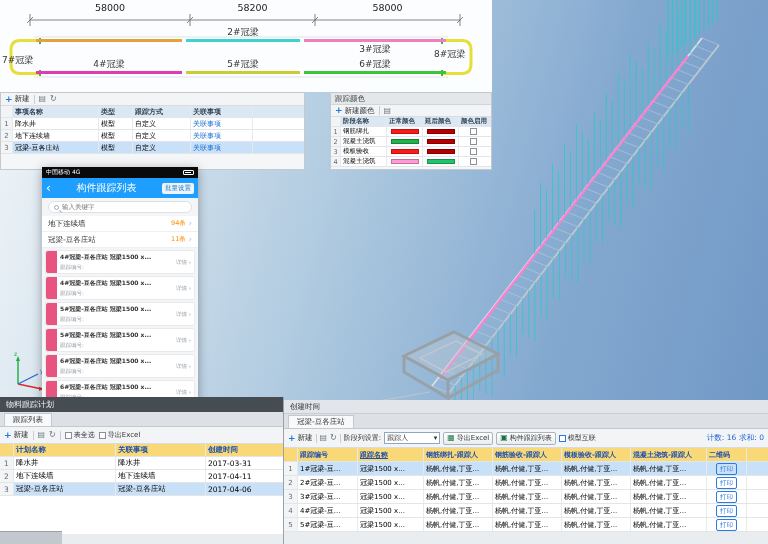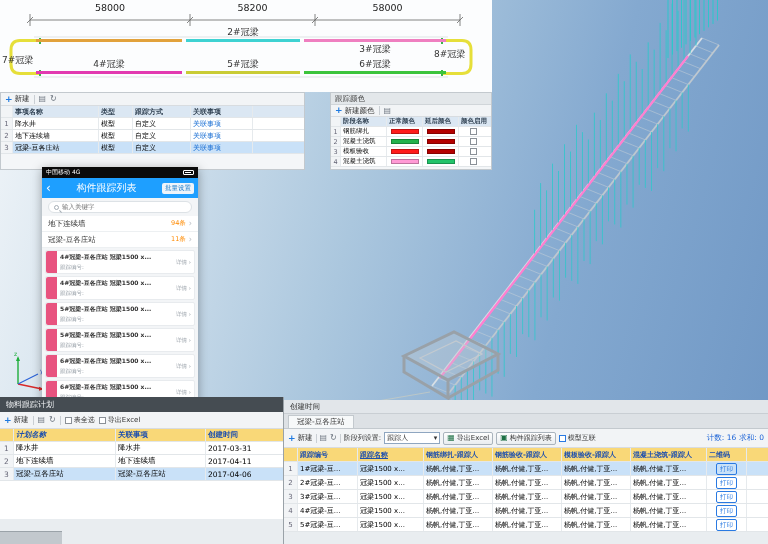--- a/index.html
+++ b/index.html
@@ -473,41 +473,44 @@
             <div class="p-item-sub">跟踪编号:</div>
           </div>
         <div class="p-more">详情 ›</div>
       </div>
     </div>
     <div class="p-bottom">一键刷新</div>
   </div>
 
   <div id="plan-window">
     <div class="win-title">物料跟踪计划</div>
+    <div class="tabstrip">
+      <span class="tab">跟踪列表</span>
+    </div>
     <div class="tb" style="height:17px;">
       <span class="tb-btn">
           <span class="plus">+</span>
           <span>新建</span>
         </span>
       <span class="vsep"></span>
       <span class="ico">▤</span>
       <span class="ico">↻</span>
       <span class="vsep"></span>
       <span class="chk-label">
           <span class="cb"></span>
           <span>表全选</span>
         </span>
       <span class="chk-label">
           <span class="cb"></span>
           <span>导出Excel</span>
         </span>
     </div>
     <div class="trow th gold-head" style="height:13px;font-size:7.5px;">
       <div class="rownum" style="width:14px;background:transparent;"></div>
-      <div style="width:102px;font-style:italic;">计划名称</div>
+      <div style="width:102px;">计划名称</div>
       <div style="width:90px;">关联事项</div>
       <div style="width:74px;border-right:none;">创建时间</div>
     </div>
     <div class="trow" style="height:13px;font-size:7.5px;">
       <div class="rownum" style="width:14px;">1</div>
       <div style="width:102px;">降水井</div>
       <div style="width:90px;">降水井</div>
       <div style="width:74px;border-right:none;">2017-03-31</div>
     </div>
     <div class="trow" style="height:13px;font-size:7.5px;">

